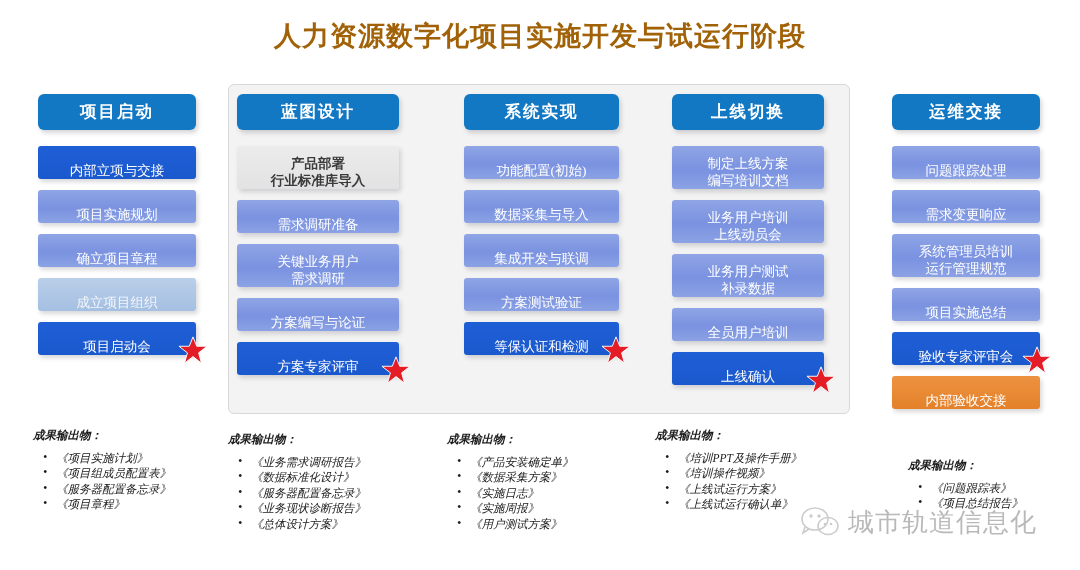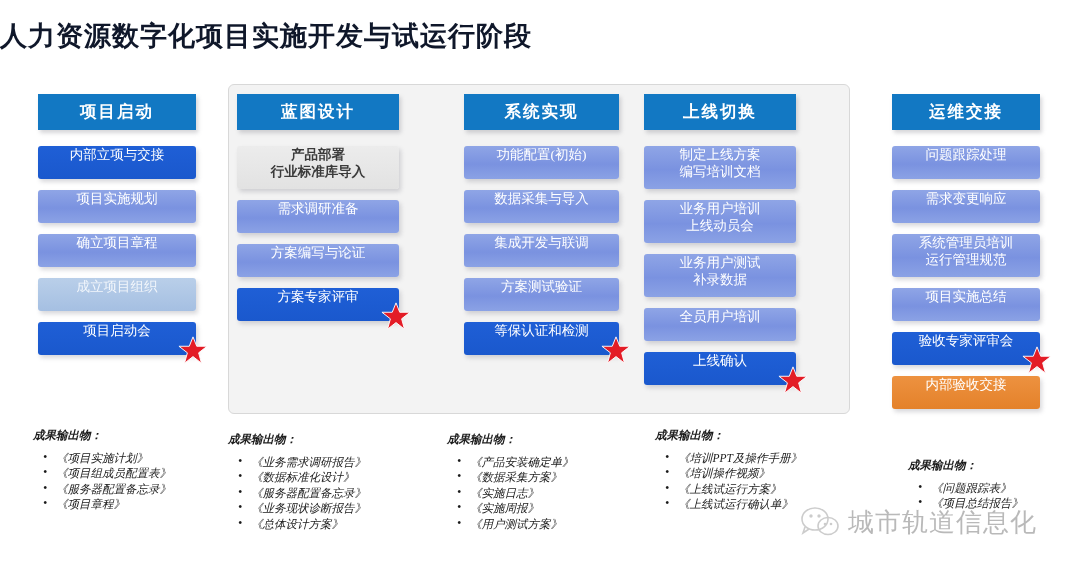--- a/index.html
+++ b/index.html
@@ -13,24 +13,24 @@
     font-family: "Liberation Sans", "DejaVu Sans", sans-serif;
     overflow: hidden;
     position: relative;
   }
 
   #page-title {
     position: absolute;
     top: 18px;
     left: 0;
     width: 1080px;
-    text-align: left;
+    text-align: center;
     font-size: 27px;
     font-weight: bold;
-    color: #0f172a;
+    color: #a16207;
     letter-spacing: 1px;
     font-family: "Liberation Serif", "DejaVu Serif", serif;
   }
 
   
   #center-panel {
     position: absolute;
     left: 228px;
     top: 84px;
     width: 622px;
@@ -42,43 +42,43 @@
   }
 
   .column {
     position: absolute;
     top: 94px;
     width: 160px;
   }
   .col-1 { left: 38px;  width: 158px; }
   .col-2 { left: 237px; width: 162px; }
   .col-3 { left: 464px; width: 155px; }
-  .col-4 { left: 644px; width: 152px; }
+  .col-4 { left: 672px; width: 152px; }
   .col-5 { left: 892px; width: 148px; }
 
   .phase-header {
     height: 36px;
-    border-radius: 0;
+    border-radius: 6px;
     background: #1278c3;
     color: #ffffff;
     font-size: 16.5px;
     font-weight: bold;
     display: flex;
     align-items: center;
     justify-content: center;
     letter-spacing: 2px;
     box-shadow: 2px 3px 4px rgba(120,120,130,0.30);
     font-family: "Liberation Serif", "DejaVu Serif", serif;
     margin-bottom: 16px;
   }
 
   .step {
     border-radius: 3px;
     display: flex;
-    align-items: flex-start;
+    align-items: flex-end;
     justify-content: center;
     text-align: center;
     font-size: 13.5px;
     line-height: 17px;
     color: #ffffff;
     box-shadow: 2px 3px 4px rgba(120,120,130,0.28);
     margin-bottom: 11px;
     padding: 0 0;
     box-sizing: border-box;
     font-family: "Liberation Serif", "DejaVu Serif", serif;
@@ -206,20 +206,23 @@
 </div>
 
 <div class="column col-2">
   <div class="phase-header">蓝图设计</div>
   <div class="step two-line tone-grey">
       <span><span>产品部署</span><span class="line2">行业标准库导入</span></span>
     </div>
   <div class="step one-line tone-mid">
       <span>需求调研准备</span>
     </div>
+  <div class="step two-line tone-mid">
+      <span><span>关键业务用户</span><span class="line2">需求调研</span></span>
+    </div>
   <div class="step one-line tone-mid">
       <span>方案编写与论证</span>
     </div>
   <div class="step one-line tone-strong">
     <span>方案专家评审</span>
     <svg class="star" viewBox="0 0 32 32">
         <polygon points="16,2 20,12 31,12 22,19 25,30 16,23 7,30 10,19 1,12 12,12" fill="#e31c26" stroke="#ffffff" stroke-width="1"></polygon>
       </svg>
   </div>
 </div>

